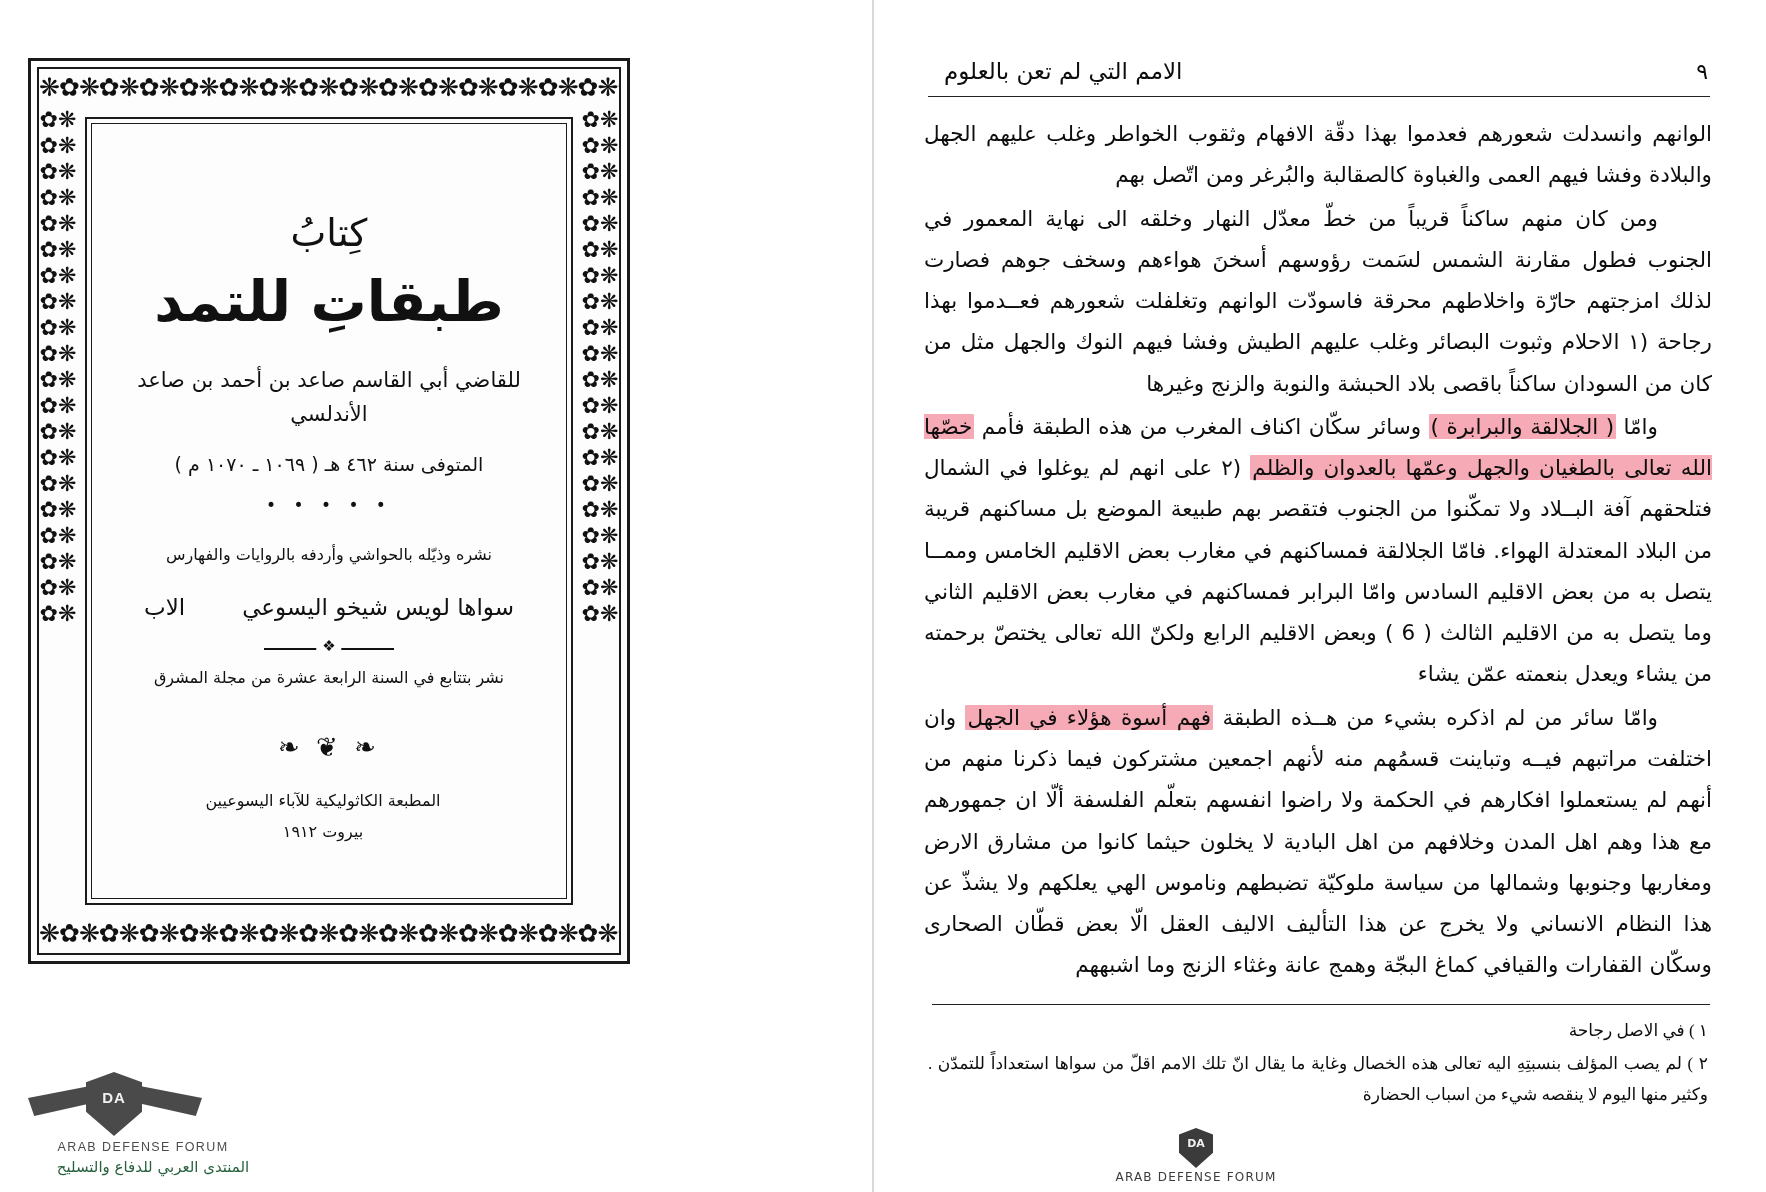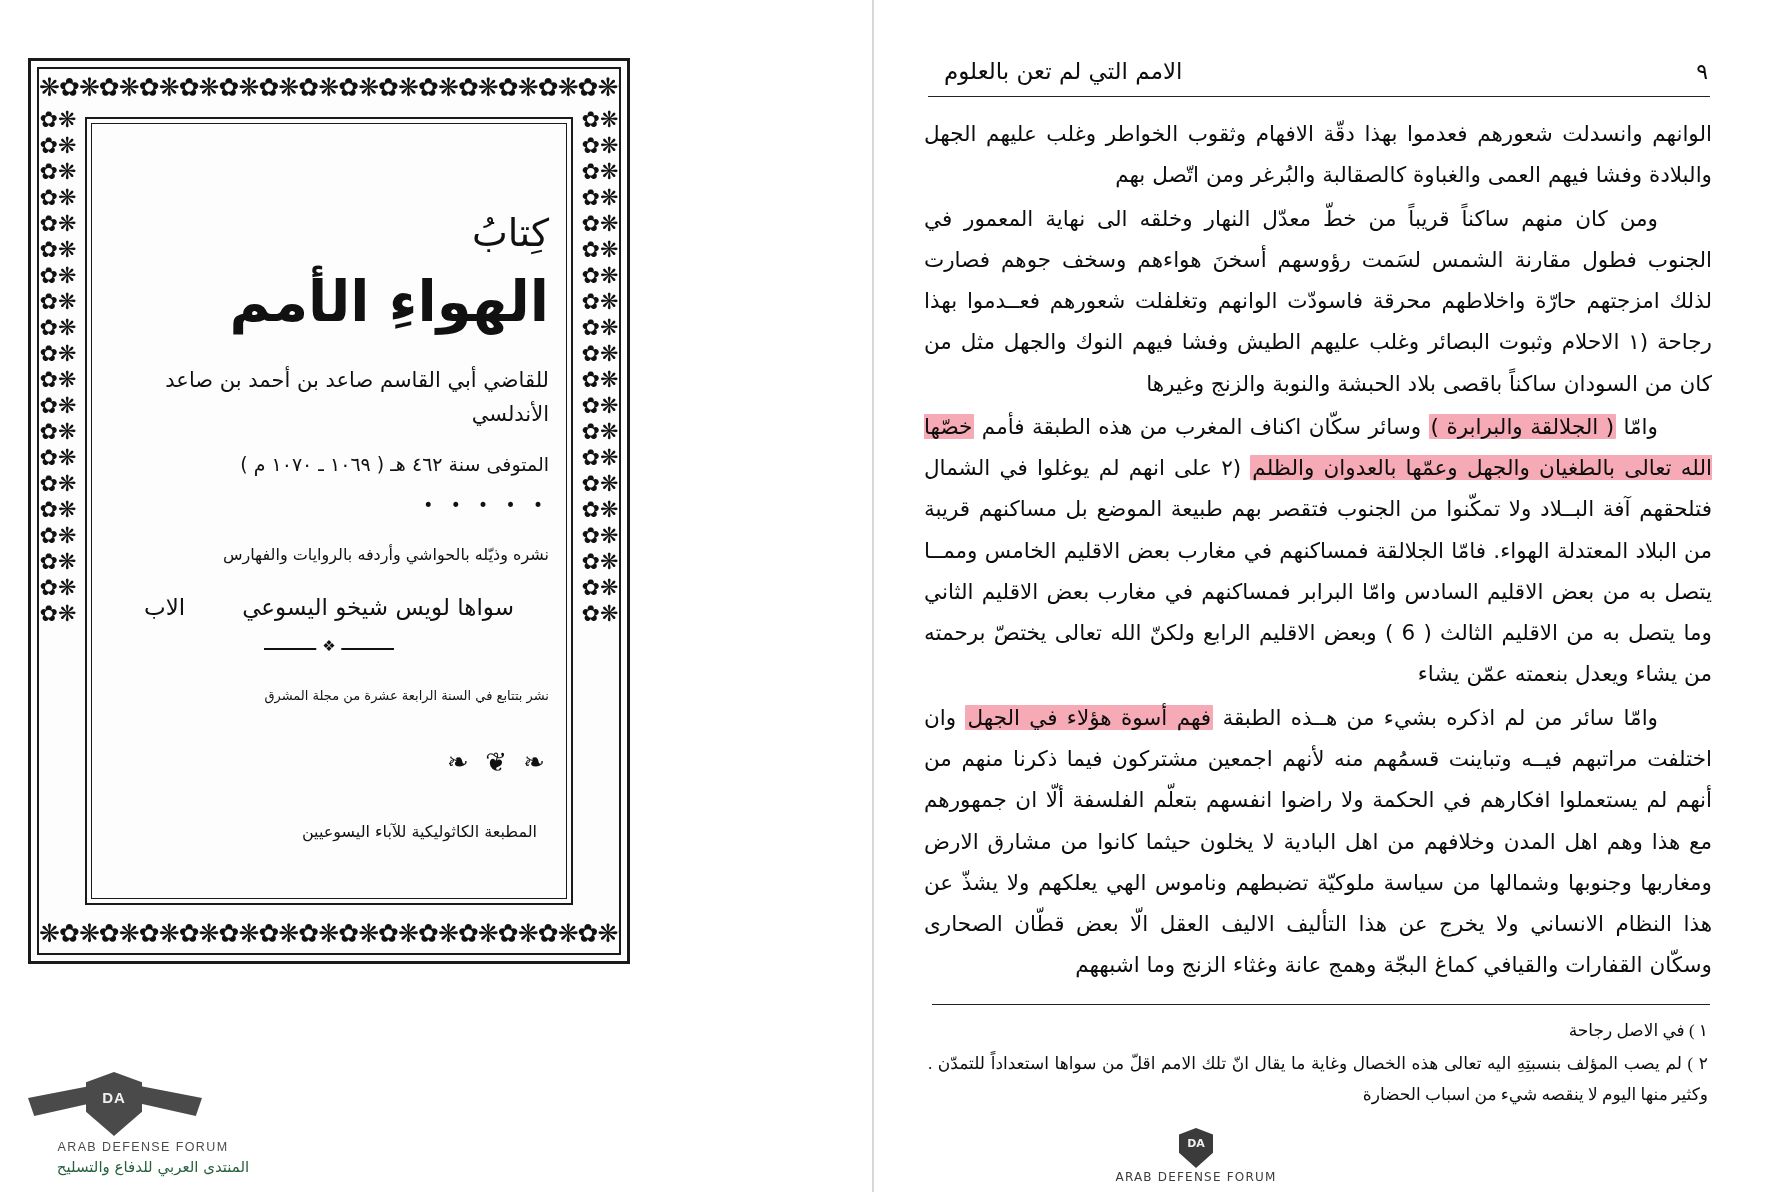--- a/index.html
+++ b/index.html
@@ -96,20 +96,21 @@
   }
   .inner-rule2 {
     position: absolute;
     left: 52px; right: 52px; top: 54px; bottom: 54px;
     border: 1px solid #1a1a1a;
   }
 
   .title-content {
     position: absolute;
     left: 70px; right: 70px; top: 70px; bottom: 70px;
+    text-align: center;
     direction: rtl;
     color: #111;
   }
   .tline {
     font-family: "DejaVu Sans", sans-serif;
     color: #111;
   }
   .t-kitab {
     margin-top: 72px;
     font-size: 38px;
@@ -160,22 +161,22 @@
     position: absolute;
     left: 50%;
     top: -13px;
     transform: translateX(-50%);
     background: #fdfdfd;
     padding: 0 6px;
     font-size: 15px;
     color: #111;
   }
   .t-journal {
-    margin-top: 35px;
-    font-size: 13px;
+    margin-top: 14px;
+    font-size: 16px;
     line-height: 1.7;
   }
   .t-flourish {
     margin-top: 40px;
     font-size: 26px;
     letter-spacing: 4px;
   }
   .t-publisher {
     position: absolute;
     left: 0; right: 12px;
@@ -336,34 +337,35 @@
         <div class="ornament-band top">❋✿❋✿❋✿❋✿❋✿❋✿❋✿❋✿❋✿❋✿❋✿❋✿❋✿❋✿❋✿❋✿❋✿❋✿❋✿❋✿❋✿❋✿❋✿❋</div>
         <div class="ornament-band bottom">❋✿❋✿❋✿❋✿❋✿❋✿❋✿❋✿❋✿❋✿❋✿❋✿❋✿❋✿❋✿❋✿❋✿❋✿❋✿❋✿❋✿❋✿❋✿❋</div>
         <div class="ornament-side left">✿❋✿❋✿❋✿❋✿❋✿❋✿❋✿❋✿❋✿❋✿❋✿❋✿❋✿❋✿❋✿❋✿❋✿❋✿❋✿❋</div>
         <div class="ornament-side right">✿❋✿❋✿❋✿❋✿❋✿❋✿❋✿❋✿❋✿❋✿❋✿❋✿❋✿❋✿❋✿❋✿❋✿❋✿❋✿❋</div>
 
         <div class="inner-rule"></div>
         <div class="inner-rule2"></div>
 
         <div class="title-content">
           <div class="tline t-kitab">كِتابُ</div>
-          <div class="tline t-main">الهواءِ الأمم</div>
+          <div class="tline t-main">طبقاتِ للتمد</div>
           <div class="tline t-author">للقاضي أبي القاسم صاعد بن أحمد بن صاعد الأندلسي</div>
           <div class="tline t-death">المتوفى سنة ٤٦٢ هـ ( ١٠٦٩ ـ ١٠٧٠ م )</div>
           <div class="tline t-dots">• • • • •</div>
           <div class="tline t-sub1">نشره وذيّله بالحواشي وأردفه بالروايات والفهارس</div>
           <div class="tline t-editor">
             <span>الاب</span>
             <span>سواها لويس شيخو اليسوعي</span>
           </div>
           <div class="t-rule"></div>
           <div class="tline t-journal">نشر بتتابع في السنة الرابعة عشرة من مجلة المشرق</div>
           <div class="tline t-flourish">❧ ❦ ❧</div>
           <div class="t-publisher">
             <div>المطبعة الكاثوليكية للآباء اليسوعيين</div>
+            <div>بيروت ١٩١٢</div>
           </div>
         </div>
       </div>
     </div>
 
     <div class="watermark">
       <div class="wm-wingL"></div>
       <div class="wm-wingR"></div>
       <div class="wm-shield">DA</div>
       <div class="wm-name">ARAB DEFENSE FORUM</div>

